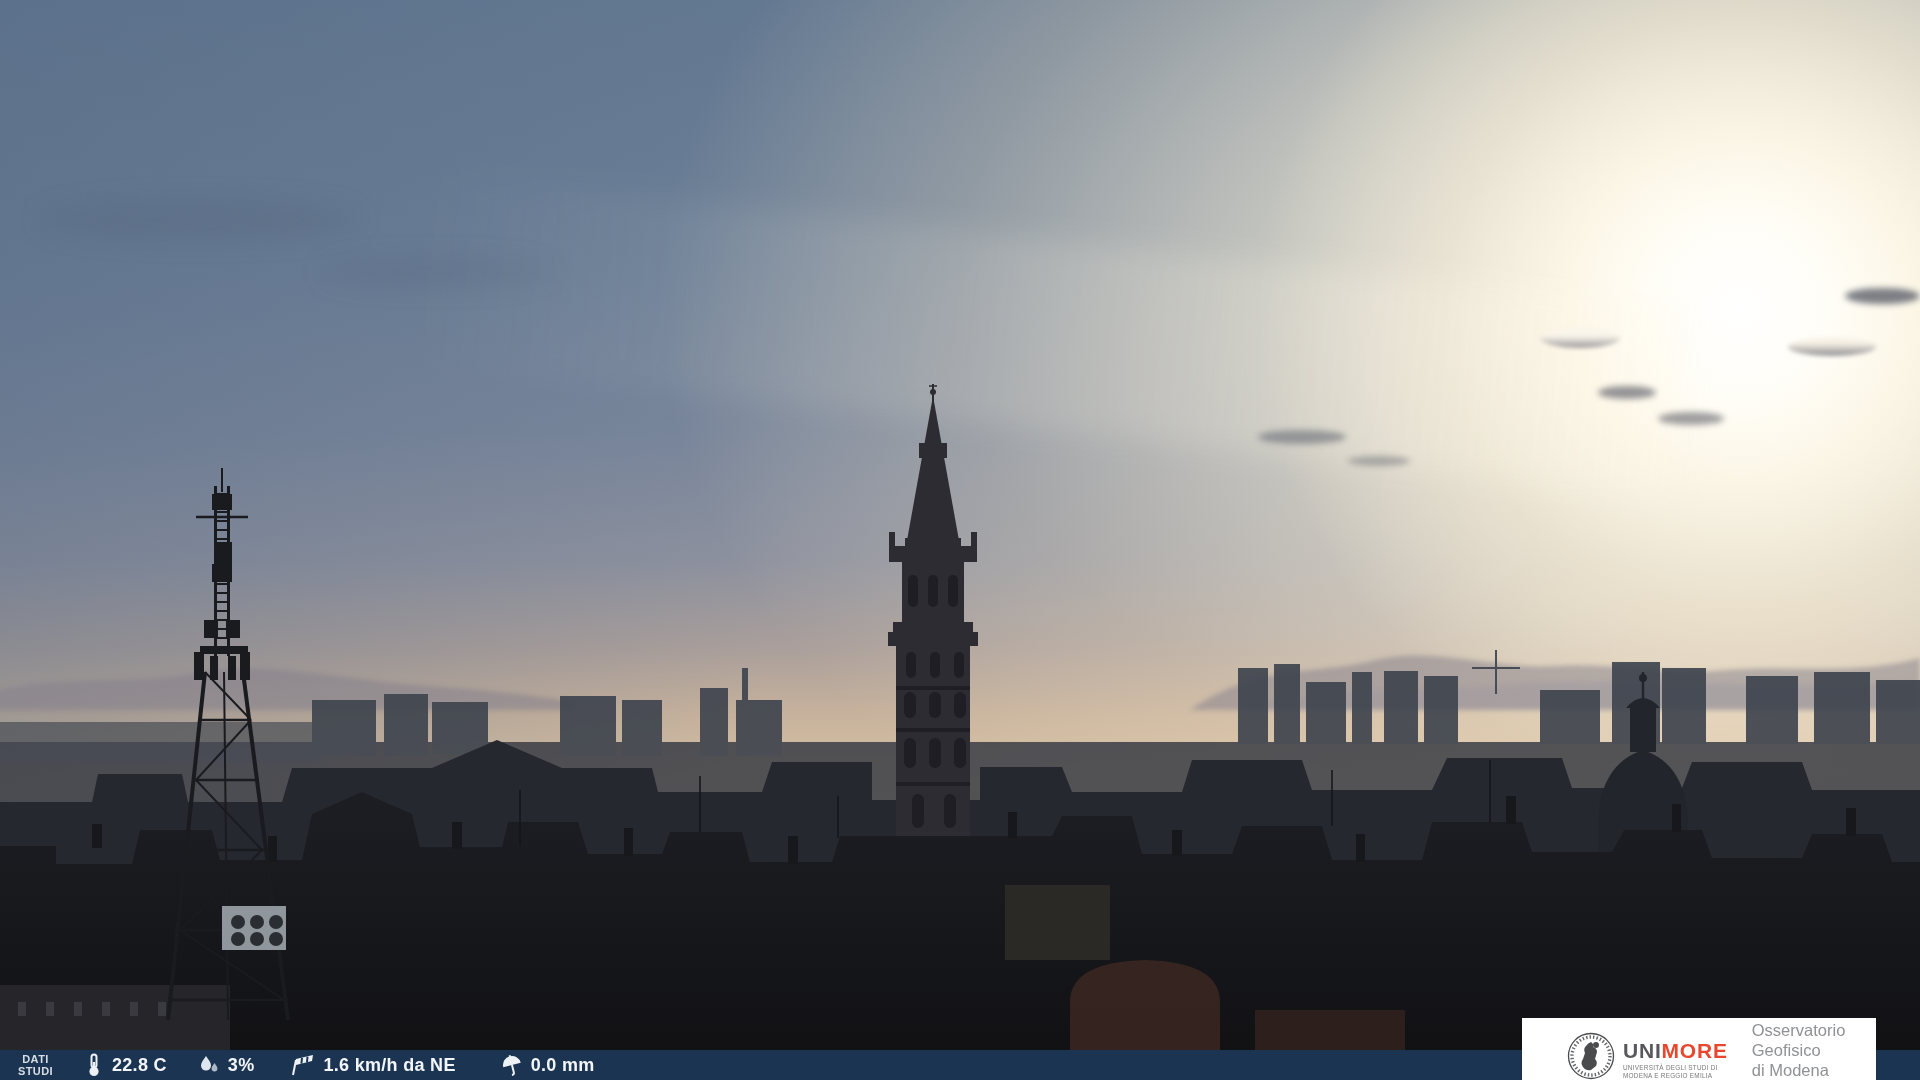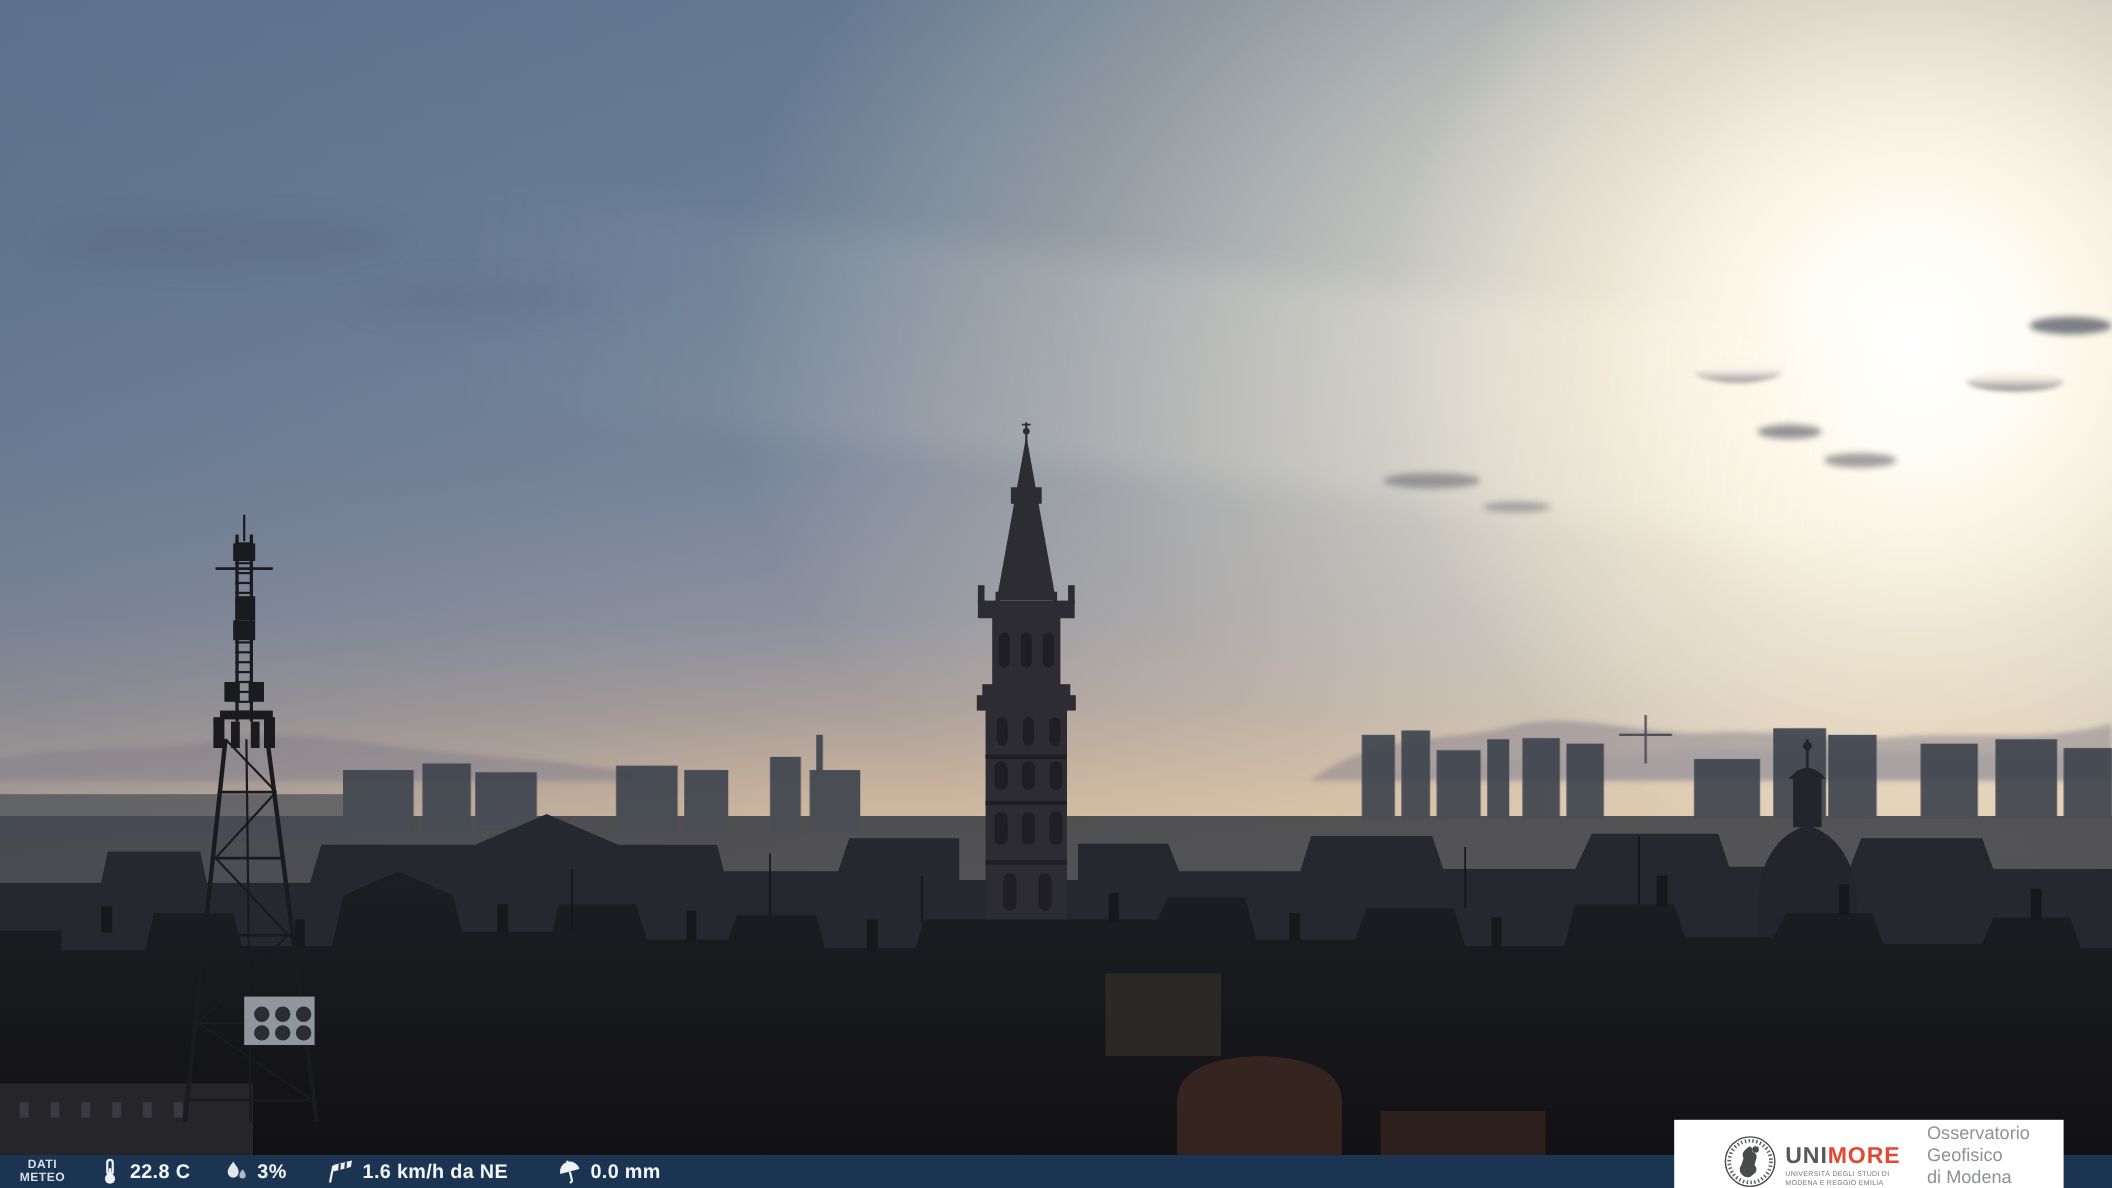--- a/index.html
+++ b/index.html
@@ -298,21 +298,21 @@
             <circle cx="276" cy="939" r="7"></circle>
         </g>
       </g>
     </svg>
   </div>
 
 
   <div id="bottombar">
     <div class="meteo-label">
       <div>DATI</div>
-      <div>METEO</div>
+      <div>STUDI</div>
     </div>
 
     <div class="reading">
       <svg width="22" height="24" viewBox="0 0 22 24">
         <rect x="8.5" y="1.5" width="5" height="13" rx="2.5" fill="none" stroke="#eef2f6" stroke-width="2"></rect>
         <circle cx="11" cy="18.5" r="4.6" fill="#eef2f6"></circle>
         <line x1="11" y1="9" x2="11" y2="16" stroke="#eef2f6" stroke-width="2.4"></line>
       </svg>
       <span class="val">22.8 C</span>
     </div>

